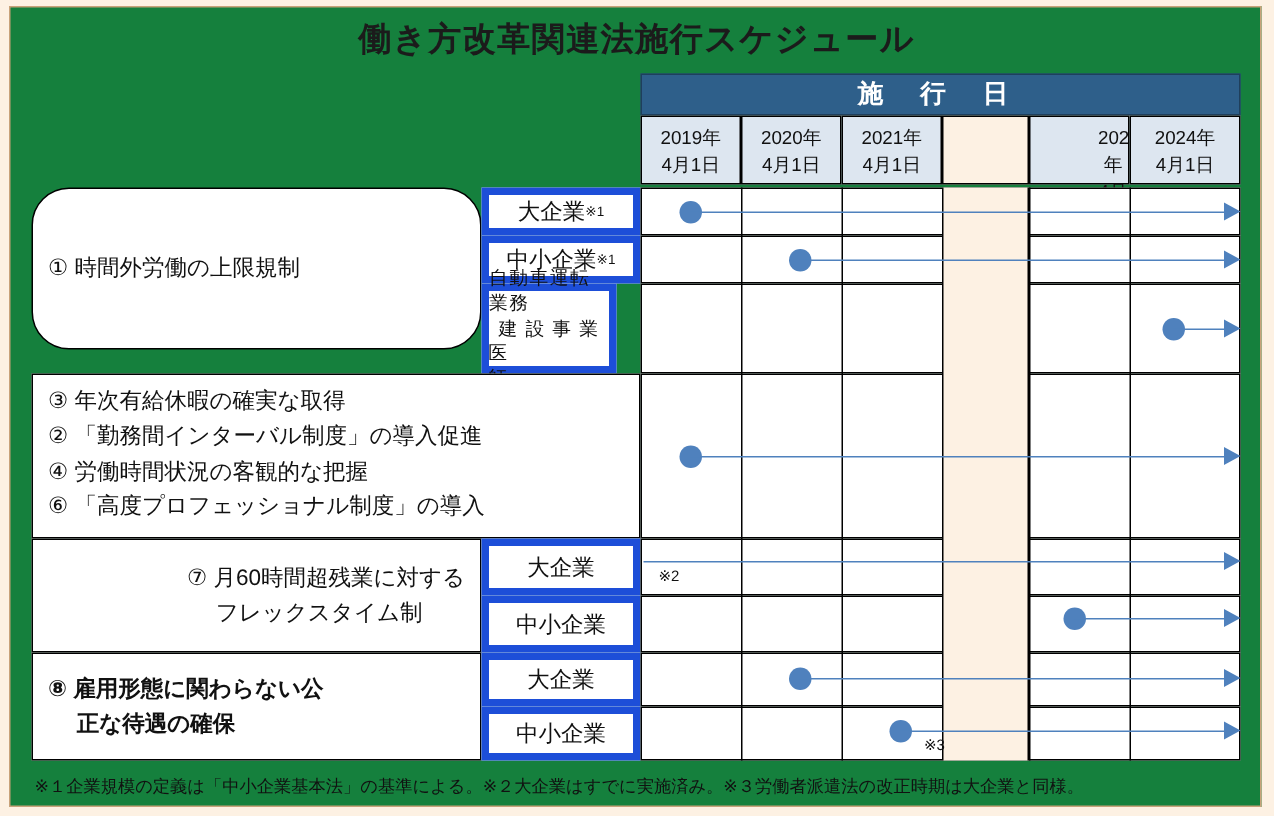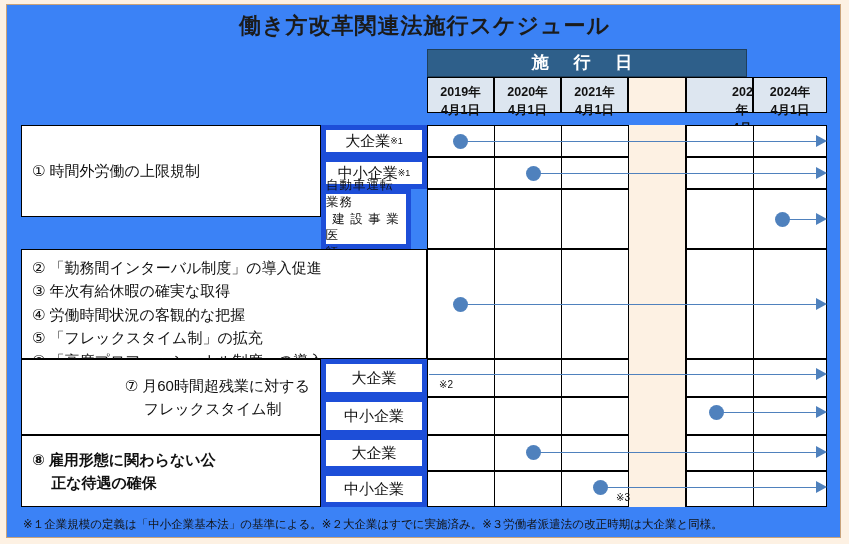--- a/index.html
+++ b/index.html
@@ -4,44 +4,43 @@
 <style>
   html,body{margin:0;padding:0;}
   body{
     width:849px;height:544px;
     background:#fdf1e3;
     font-family:"Liberation Sans","DejaVu Sans",sans-serif;
     overflow:hidden;
   }
   #frame{
     position:absolute;left:6px;top:4px;width:835px;height:534px;
-    border:1px solid #c8a27a;background:#3b82f6;box-sizing:border-box;
+    border:1px solid #c8a27a;background:#15803d;box-sizing:border-box;
   }
   #title{
     position:absolute;left:0;top:6px;width:835px;text-align:center;
     font-size:22px;font-weight:bold;color:#1b1b1b;letter-spacing:1px;
   }
   
   #grid{
     position:absolute;left:14px;top:44px;width:806px;height:458px;
   }
   
   #hdr-bar{
-    position:absolute;left:406px;top:0;width:320px;height:28px;
+    position:absolute;left:406px;top:0;width:400px;height:28px;
     background:#2e5f8a;border:1px solid #1f3f5c;box-sizing:border-box;
     color:#fff;font-size:17px;font-weight:bold;text-align:center;line-height:26px;
     letter-spacing:10px;
   }
   
   .yr{
-    position:absolute;top:28px;height:36px;
+    position:absolute;top:28px;height:46px;
     border:1px solid #000;box-sizing:border-box;background:#dde6f0;
     font-size:12.5px;text-align:center;color:#111;line-height:1.45;
     padding-top:5px;
-    font-weight:bold;
   }
   .yr.blank{background:#fdf1e3;border-left:1px solid #000;border-right:1px solid #000;}
   
   .lbox{
     position:absolute;border:1px solid #000;box-sizing:border-box;background:#fff;
     font-size:15px;color:#111;
   }
   .lbox .txt{padding:6px 10px;line-height:1.55;}
   .lbox.center{display:flex;align-items:center;}
   .sub{
@@ -107,21 +106,21 @@
     <div class="yr blank" style="left:607px;width:58px;"></div>
     <div class="yr" style="left:665px;width:67px;padding-left:45px;">
       <div>2023年</div>
       <div>4月1日</div>
     </div>
     <div class="yr" style="left:732px;width:74px;">
       <div>2024年</div>
       <div>4月1日</div>
     </div>
 
-    <div class="lbox center" style="left:0px;top:76px;width:300px;height:92px;">
+    <div class="lbox center" style="left:0px;top:76px;width:300px;height:108px;border-radius:25px;">
       <div class="txt">① 時間外労働の上限規制</div>
     </div>
     <div class="sub" style="left:300px;top:76px;width:106px;height:32px;">
       <span>大企業</span>
         <span class="sup">※1</span>
     </div>
     <div class="sub" style="left:300px;top:108px;width:106px;height:32px;">
       <span>中小企業</span>
         <span class="sup">※1</span>
     </div>
@@ -130,24 +129,23 @@
       <div>建 設 事 業</div>
       <div>医　　　　　師</div>
     </div>
 
     <div class="cellrow" style="left:406px;top:76px;width:400px;height:32px;"></div>
     <div class="cellrow" style="left:406px;top:108px;width:400px;height:32px;"></div>
     <div class="cellrow" style="left:406px;top:140px;width:400px;height:60px;"></div>
 
     <div class="lbox" style="left:0px;top:200px;width:406px;height:110px;">
       <div class="txt">
+        <div>③ 年次有給休暇の確実な取得</div>
         <div>② 「勤務間インターバル制度」の導入促進</div>
-        <div>③ 年次有給休暇の確実な取得</div>
         <div>④ 労働時間状況の客観的な把握</div>
-        <div>⑤ 「フレックスタイム制」の拡充</div>
         <div>⑥ 「高度プロフェッショナル制度」の導入</div>
       </div>
     </div>
     <div class="cellrow" style="left:406px;top:200px;width:400px;height:110px;"></div>
 
     <div class="lbox center" style="left:0px;top:310px;width:300px;height:76px;justify-content:flex-end;">
       <div class="txt">
         <div>⑦ 月60時間超残業に対する</div>
         <div>　 フレックスタイム制</div>
       </div>

